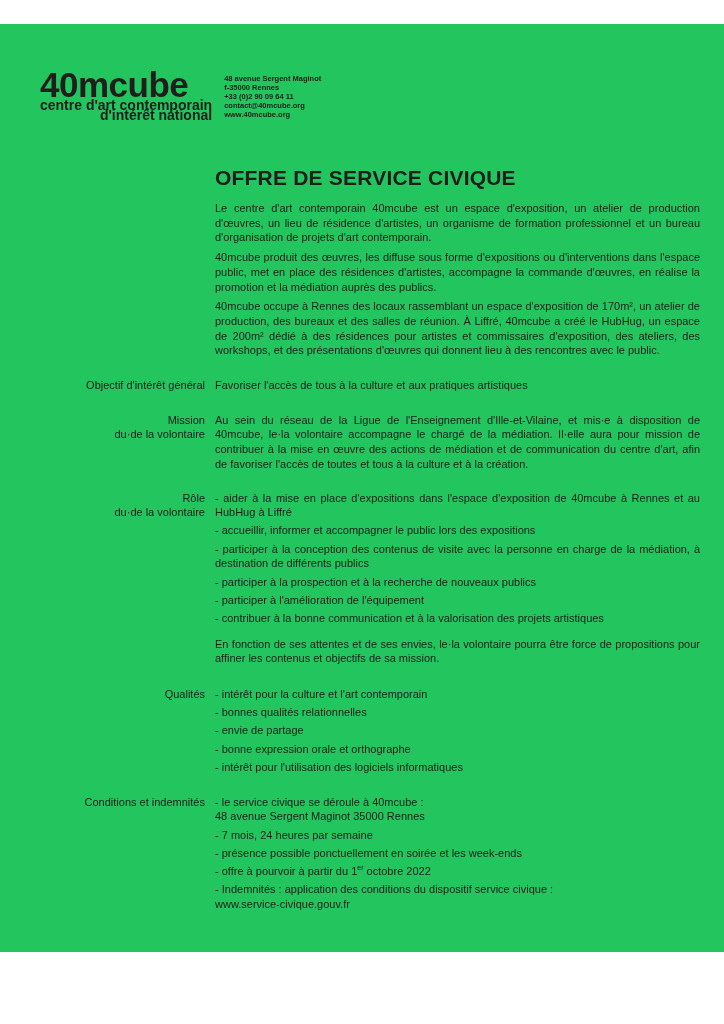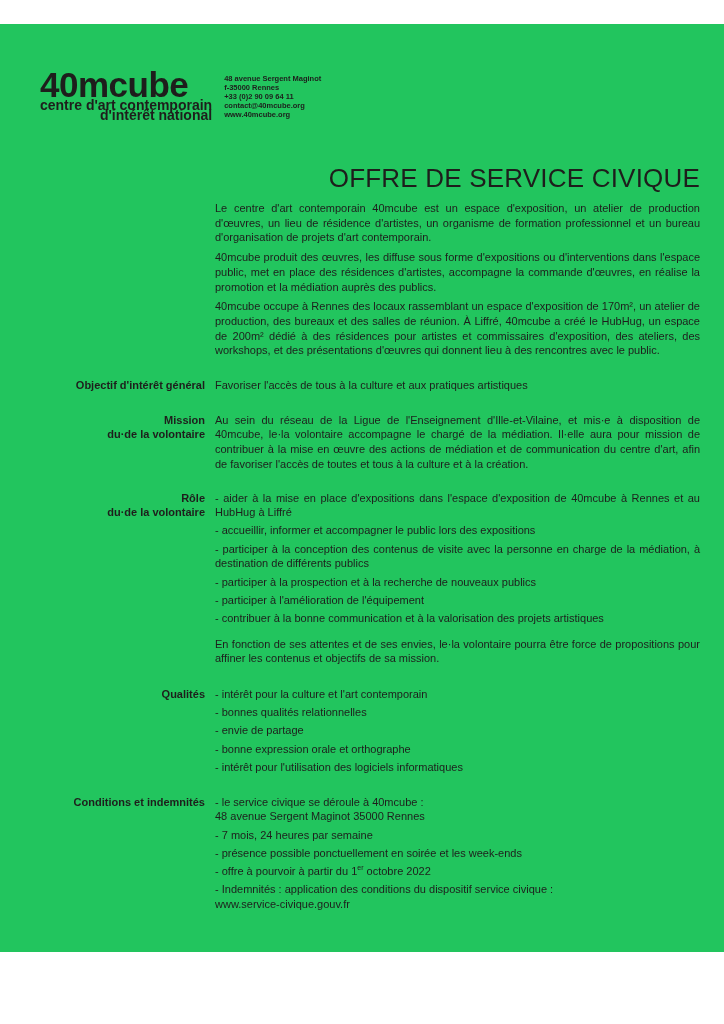--- a/index.html
+++ b/index.html
@@ -53,37 +53,36 @@
     left: 40px; top: 143px;
     width: 660px;
   }
   .grid-row {
     display: grid;
     grid-template-columns: 165px 485px;
     column-gap: 10px;
   }
   .lbl {
     font-size: 11px;
-    font-weight: 700;
+    font-weight: 400;
     line-height: 14.7px;
     text-align: right;
   }
   .bod {
     font-size: 11px;
     line-height: 14.7px;
   }
   .jst { text-align: justify; }
 
   .title {
-    font-size: 26px;
-    font-weight: 400;
+    font-size: 21px;
+    font-weight: 700;
     line-height: 22px;
     letter-spacing: 0.2px;
     margin: 0 0 12px 0;
-    text-align: right;
   }
   .bod p { margin: 0 0 5px 0; }
   .bod p:last-child { margin-bottom: 0; }
 
   .sec-objectif   { margin-top: 20px; }
   .sec-mission    { margin-top: 20px; }
   .sec-role       { margin-top: 19px; }
   .sec-qualites   { margin-top: 21px; }
   .sec-conditions { margin-top: 20px; }
   .closing        { margin-top: 12px; }

